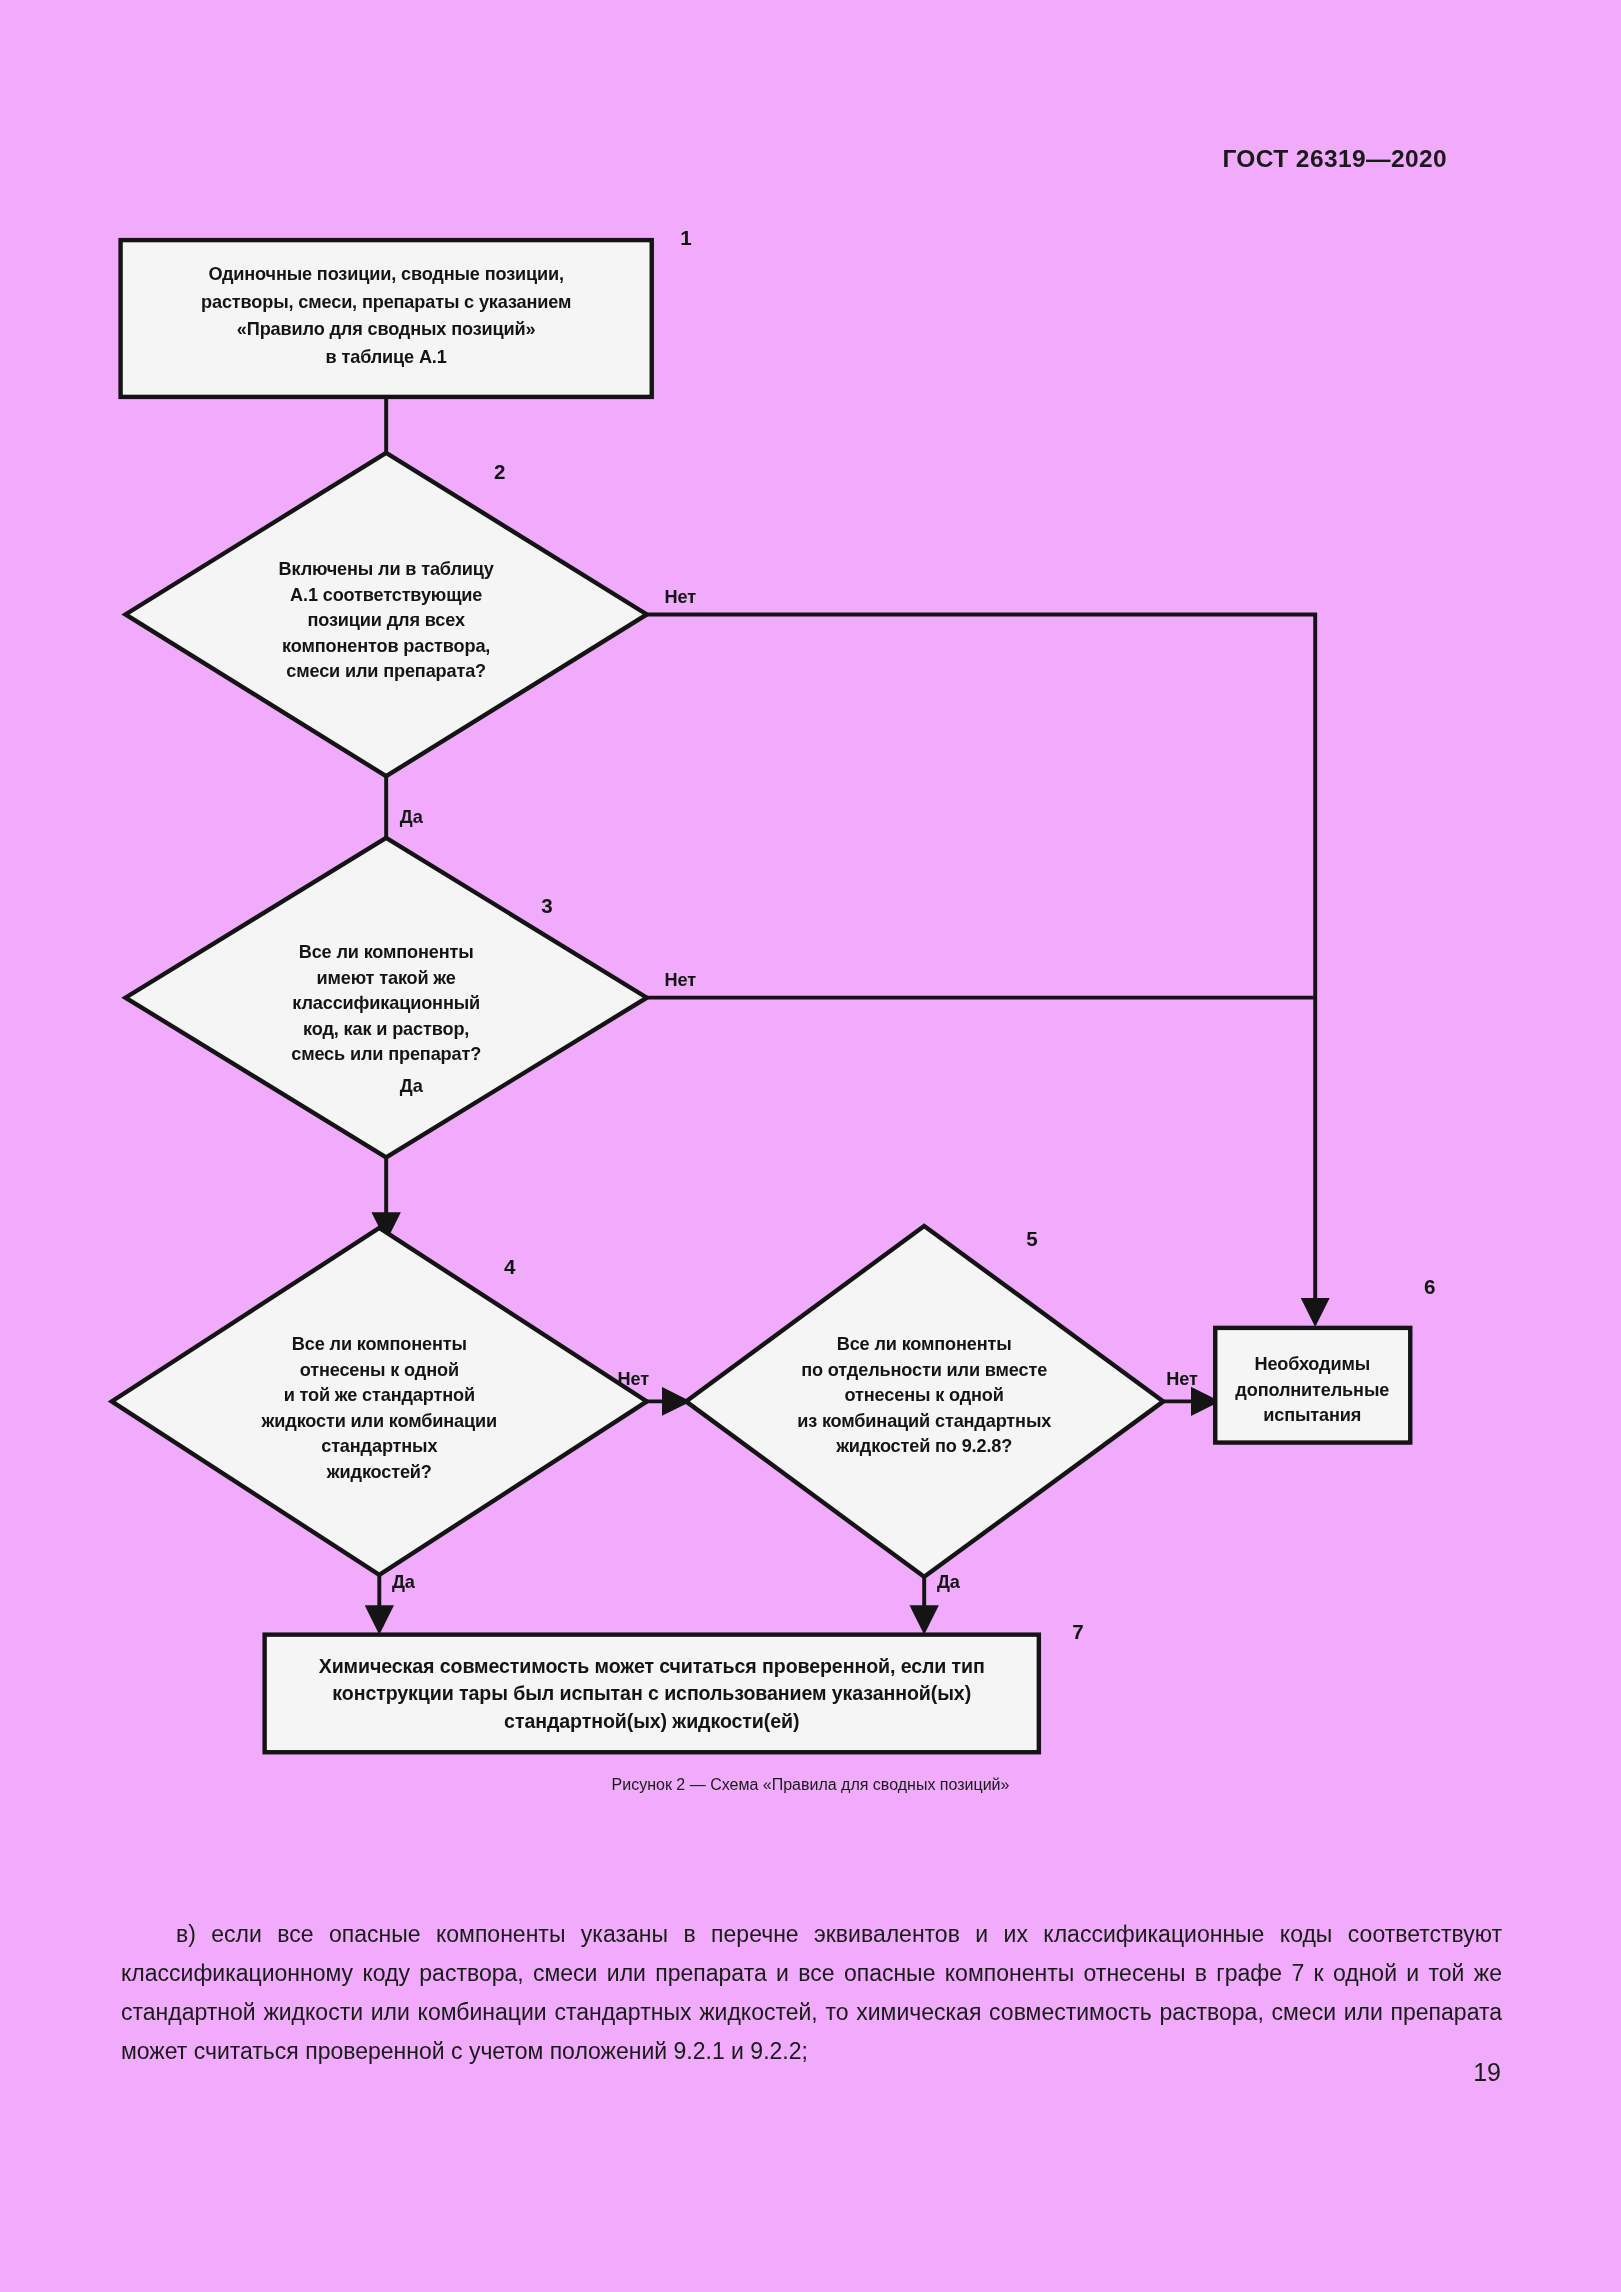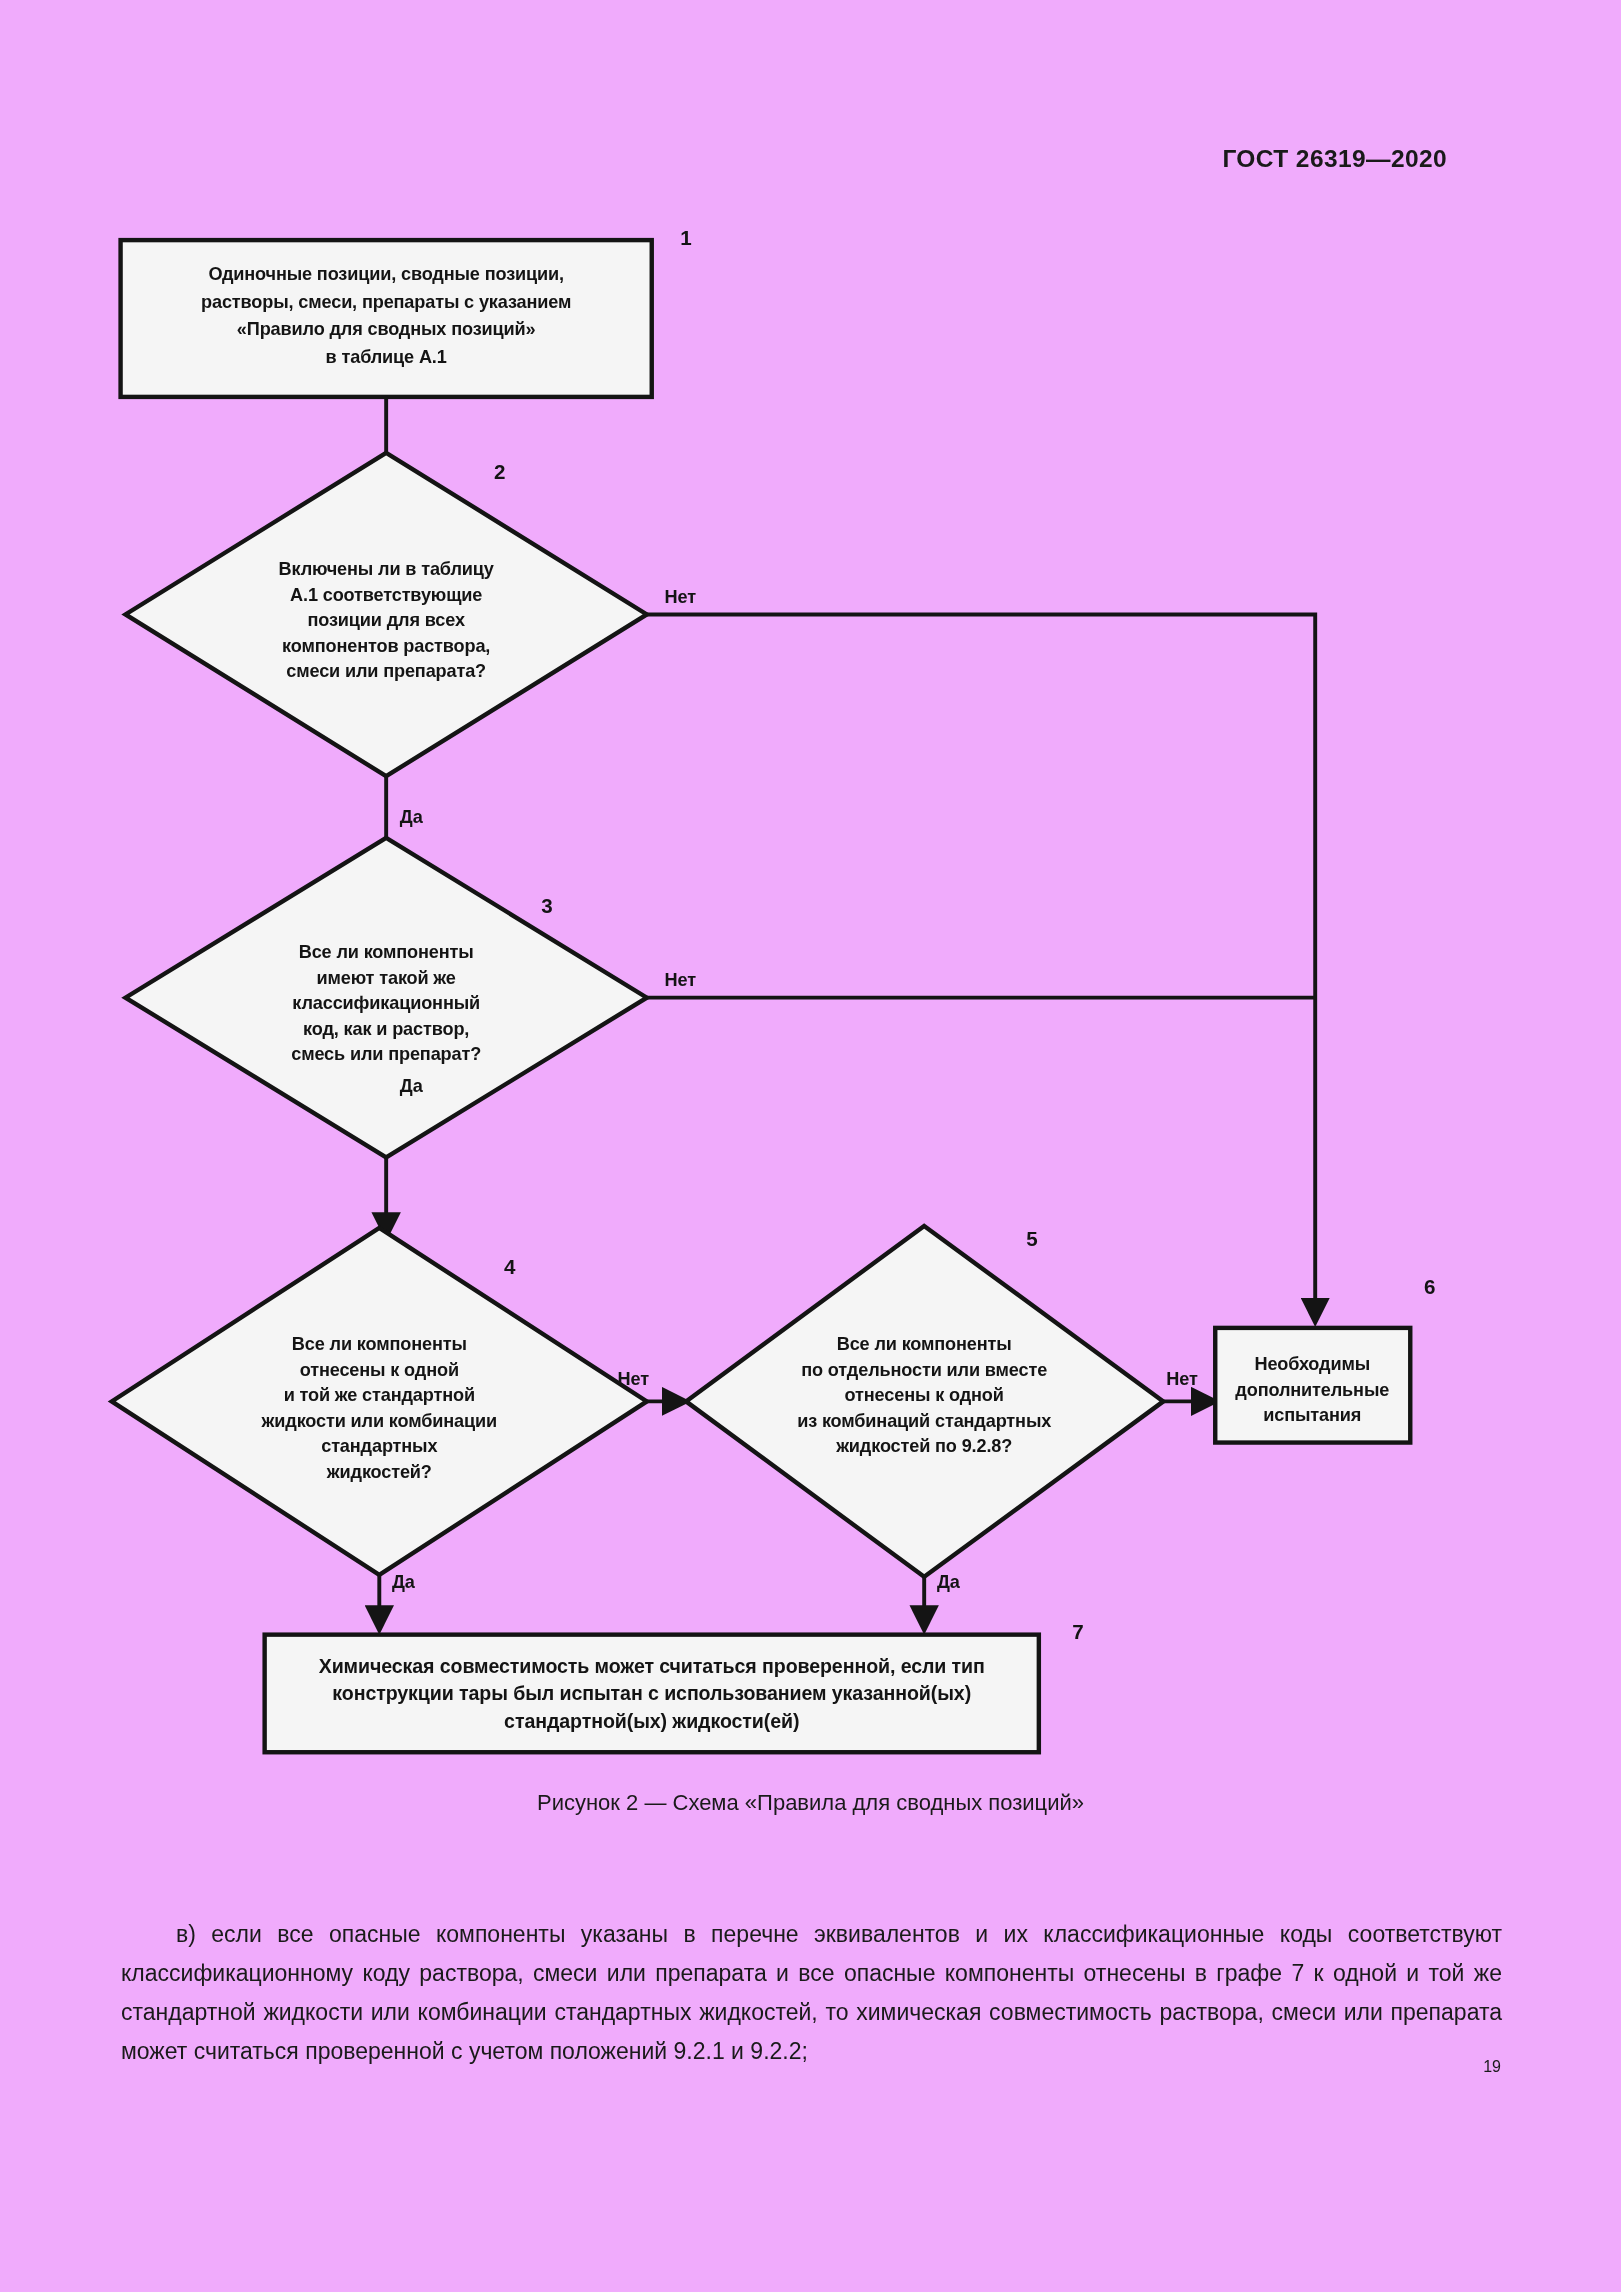--- a/index.html
+++ b/index.html
@@ -80,23 +80,22 @@
     fill: #141414;
     text-anchor: middle;
   }
   
   #figure-caption {
     position: absolute;
     top: 1776px;
     left: 0;
     width: 1621px;
     text-align: center;
-    font-size: 22px;
-    color: #1a1a1a;
-    margin-top: 14px;
+    font-size: 16px;
+    color: #1a1a1a;
   }
   
   #body-text {
     position: absolute;
     top: 1867px;
     left: 121px;
     width: 1381px;
     font-size: 23px;
     line-height: 39px;
     color: #1a1a1a;
@@ -104,21 +103,21 @@
     margin-top: 48px;
   }
   #body-text .indent {
     display: inline-block;
     width: 55px;
   }
   #page-number {
     position: absolute;
     top: 2058px;
     right: 120px;
-    font-size: 16px;
+    font-size: 25px;
     color: #1a1a1a;
     text-align: center;
   }
 </style>
 </head>
 <body>
 
 <div id="page">
 
   <div id="doc-header">ГОСТ 26319—2020</div>

